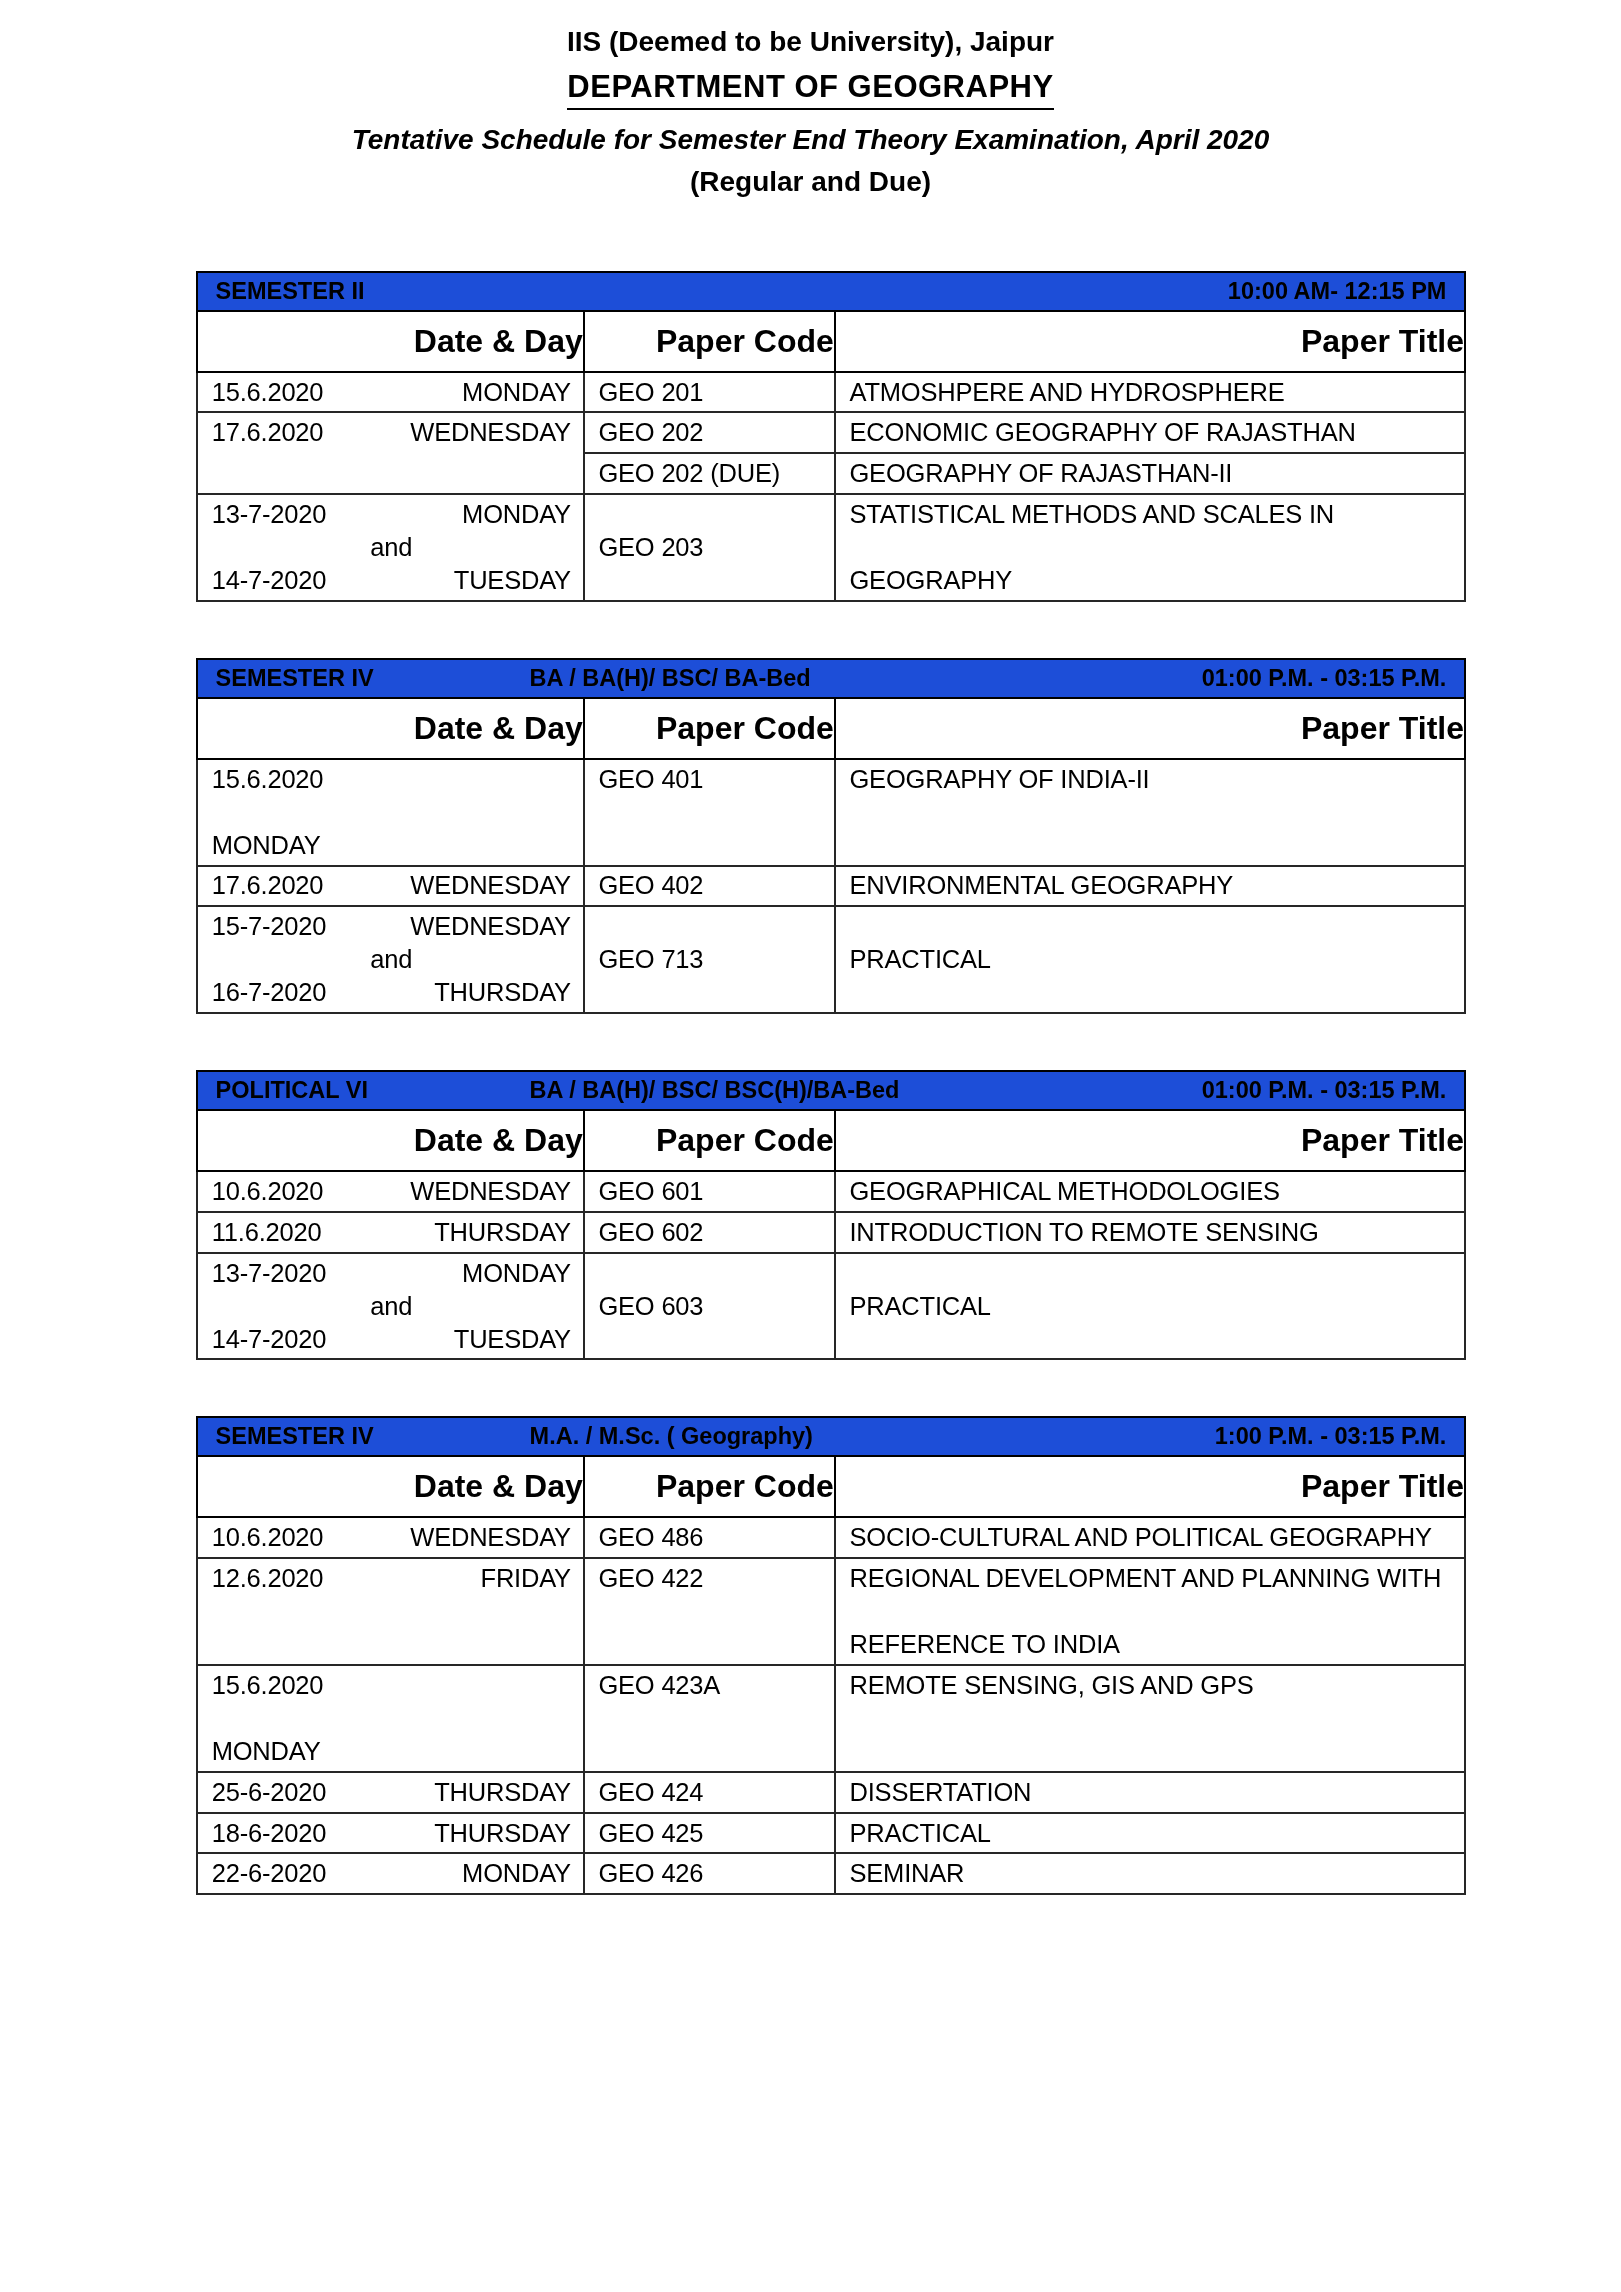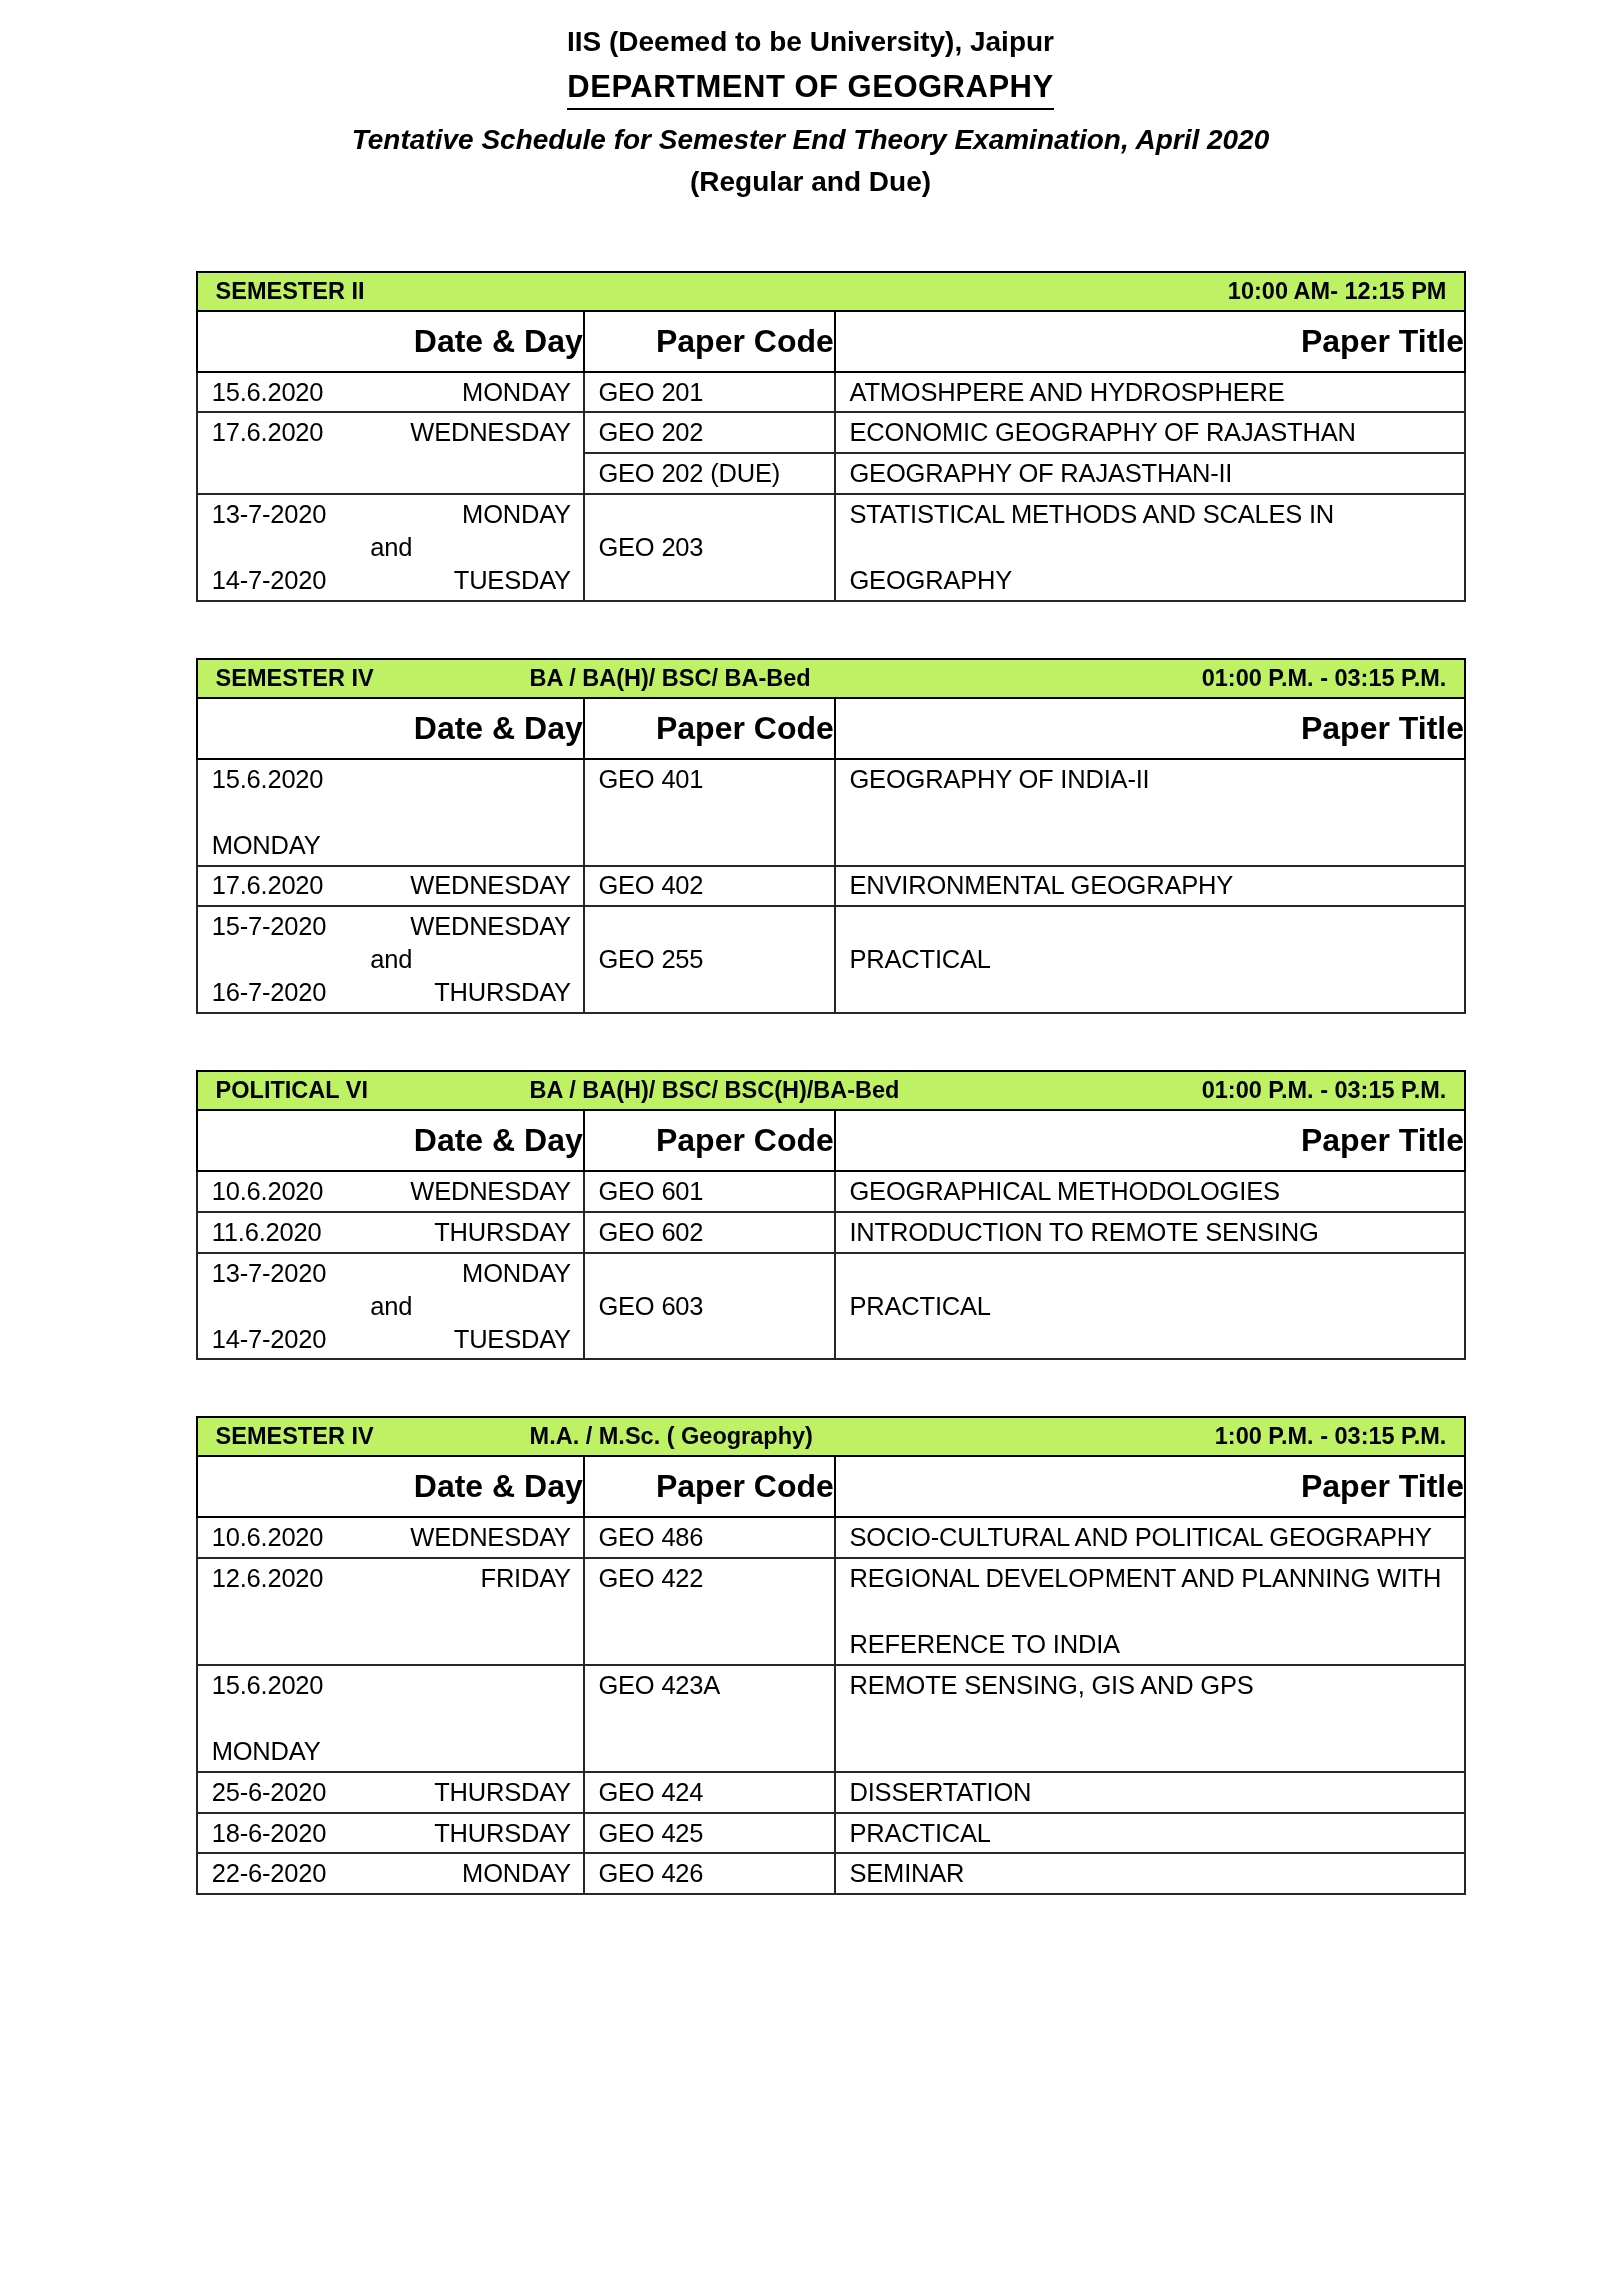--- a/index.html
+++ b/index.html
@@ -12,21 +12,21 @@
   .title2-wrap{margin:0 0 13.7px 0;}
   .title2{display:inline-block;font-size:31px;font-weight:700;border-bottom:2.9px solid #000;padding-bottom:2.9px;letter-spacing:0.5px;}
   .title3{font-size:28px;font-weight:700;margin:9.8px 0 9.8px 0;font-style:italic;}
   .title4{font-size:28px;font-weight:700;margin:7.8px 0 0 0;}
 
   .tables{width:1270px;margin:73px 0 0 196px;}
   .tbl-block{margin-bottom:56px;}
 
   .sem-bar{
     display:flex;align-items:center;box-sizing:border-box;
-    background:#bef264;border:2px solid #000;border-bottom:none;
+    background:#1d4ed8;border:2px solid #000;border-bottom:none;
     height:39px;font-size:23.5px;font-weight:700;padding:0 17.6px;
   }
   .sem-bar .sem{width:314px;flex:0 0 auto;}
   .sem-bar .prog{flex:1 1 auto;text-align:left;}
   .sem-bar .time{flex:0 0 auto;margin-left:auto;text-align:right;}
 
   table.exam{
     width:100%;border-collapse:collapse;table-layout:fixed;
     border:2.9px solid #000;
   }
@@ -186,21 +186,21 @@
                 <div class="date-line">
                   <span class="line">15-7-2020</span>
                   <span class="line">WEDNESDAY</span>
                 </div>
                 <div class="date-line center">and</div>
                 <div class="date-line">
                   <span class="line">16-7-2020</span>
                   <span class="line">THURSDAY</span>
                 </div>
               </td>
-              <td class="code-cell">GEO 255</td>
+              <td class="code-cell">GEO 713</td>
               <td class="title-cell">
                 <div class="line">PRACTICAL</div>
               </td>
             </tr>
           </tbody>
         </table>
       </section>
       <section class="tbl-block">
         <div class="sem-bar">
           <span class="sem">POLITICAL VI</span>

